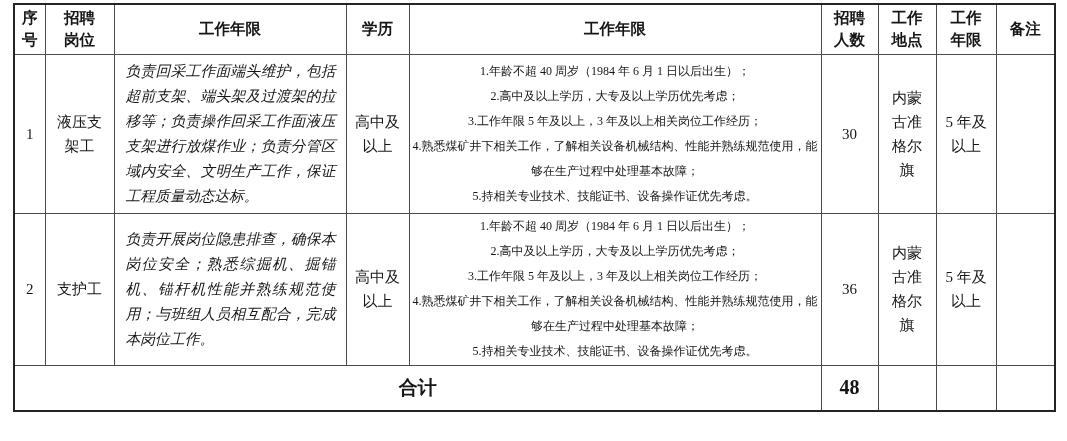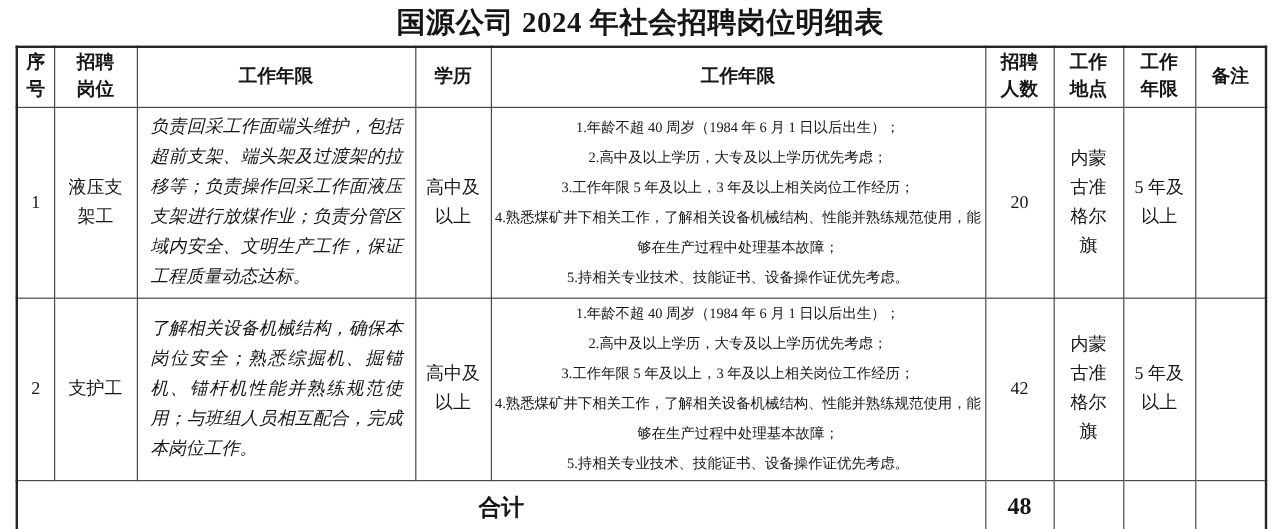--- a/index.html
+++ b/index.html
@@ -80,21 +80,20 @@
     text-align: center;
     font-weight: bold;
     font-size: 20px;
   }
 </style>
 </head>
 <body>
 
 <div class="page">
 
-  <div class="doc-title">国源公司 2024 年社会招聘岗位明细表</div>
 
   <table class="recruit">
     <colgroup>
       <col style="width:31px">
         <col style="width:69px">
         <col style="width:232px">
       <col style="width:63px">
         <col style="width:412px">
         <col style="width:57px">
       <col style="width:58px">
@@ -132,46 +131,46 @@
         </td>
         <td class="center">高中及
 以上</td>
         <td class="quals-cell">
           <div class="qline">1.年龄不超 40 周岁（1984 年 6 月 1 日以后出生）；</div>
           <div class="qline">2.高中及以上学历，大专及以上学历优先考虑；</div>
           <div class="qline">3.工作年限 5 年及以上，3 年及以上相关岗位工作经历；</div>
           <div class="qline">4.熟悉煤矿井下相关工作，了解相关设备机械结构、性能并熟练规范使用，能够在生产过程中处理基本故障；</div>
           <div class="qline">5.持相关专业技术、技能证书、设备操作证优先考虑。</div>
         </td>
-        <td class="center">20</td>
+        <td class="center">30</td>
         <td class="center">内蒙
 古准
 格尔
 旗</td>
         <td class="center">5 年及
 以上</td>
         <td class="center"></td>
       </tr>
 
       <tr class="jobrow">
         <td class="center">2</td>
         <td class="center">支护工</td>
         <td class="duties-cell">
-          <div>了解相关设备机械结构，确保本岗位安全；熟悉综掘机、掘锚机、锚杆机性能并熟练规范使用；与班组人员相互配合，完成本岗位工作。</div>
+          <div>负责开展岗位隐患排查，确保本岗位安全；熟悉综掘机、掘锚机、锚杆机性能并熟练规范使用；与班组人员相互配合，完成本岗位工作。</div>
         </td>
         <td class="center">高中及
 以上</td>
         <td class="quals-cell">
           <div class="qline">1.年龄不超 40 周岁（1984 年 6 月 1 日以后出生）；</div>
           <div class="qline">2.高中及以上学历，大专及以上学历优先考虑；</div>
           <div class="qline">3.工作年限 5 年及以上，3 年及以上相关岗位工作经历；</div>
           <div class="qline">4.熟悉煤矿井下相关工作，了解相关设备机械结构、性能并熟练规范使用，能够在生产过程中处理基本故障；</div>
           <div class="qline">5.持相关专业技术、技能证书、设备操作证优先考虑。</div>
         </td>
-        <td class="center">42</td>
+        <td class="center">36</td>
         <td class="center">内蒙
 古准
 格尔
 旗</td>
         <td class="center">5 年及
 以上</td>
         <td class="center"></td>
       </tr>
 
       <tr class="total">

